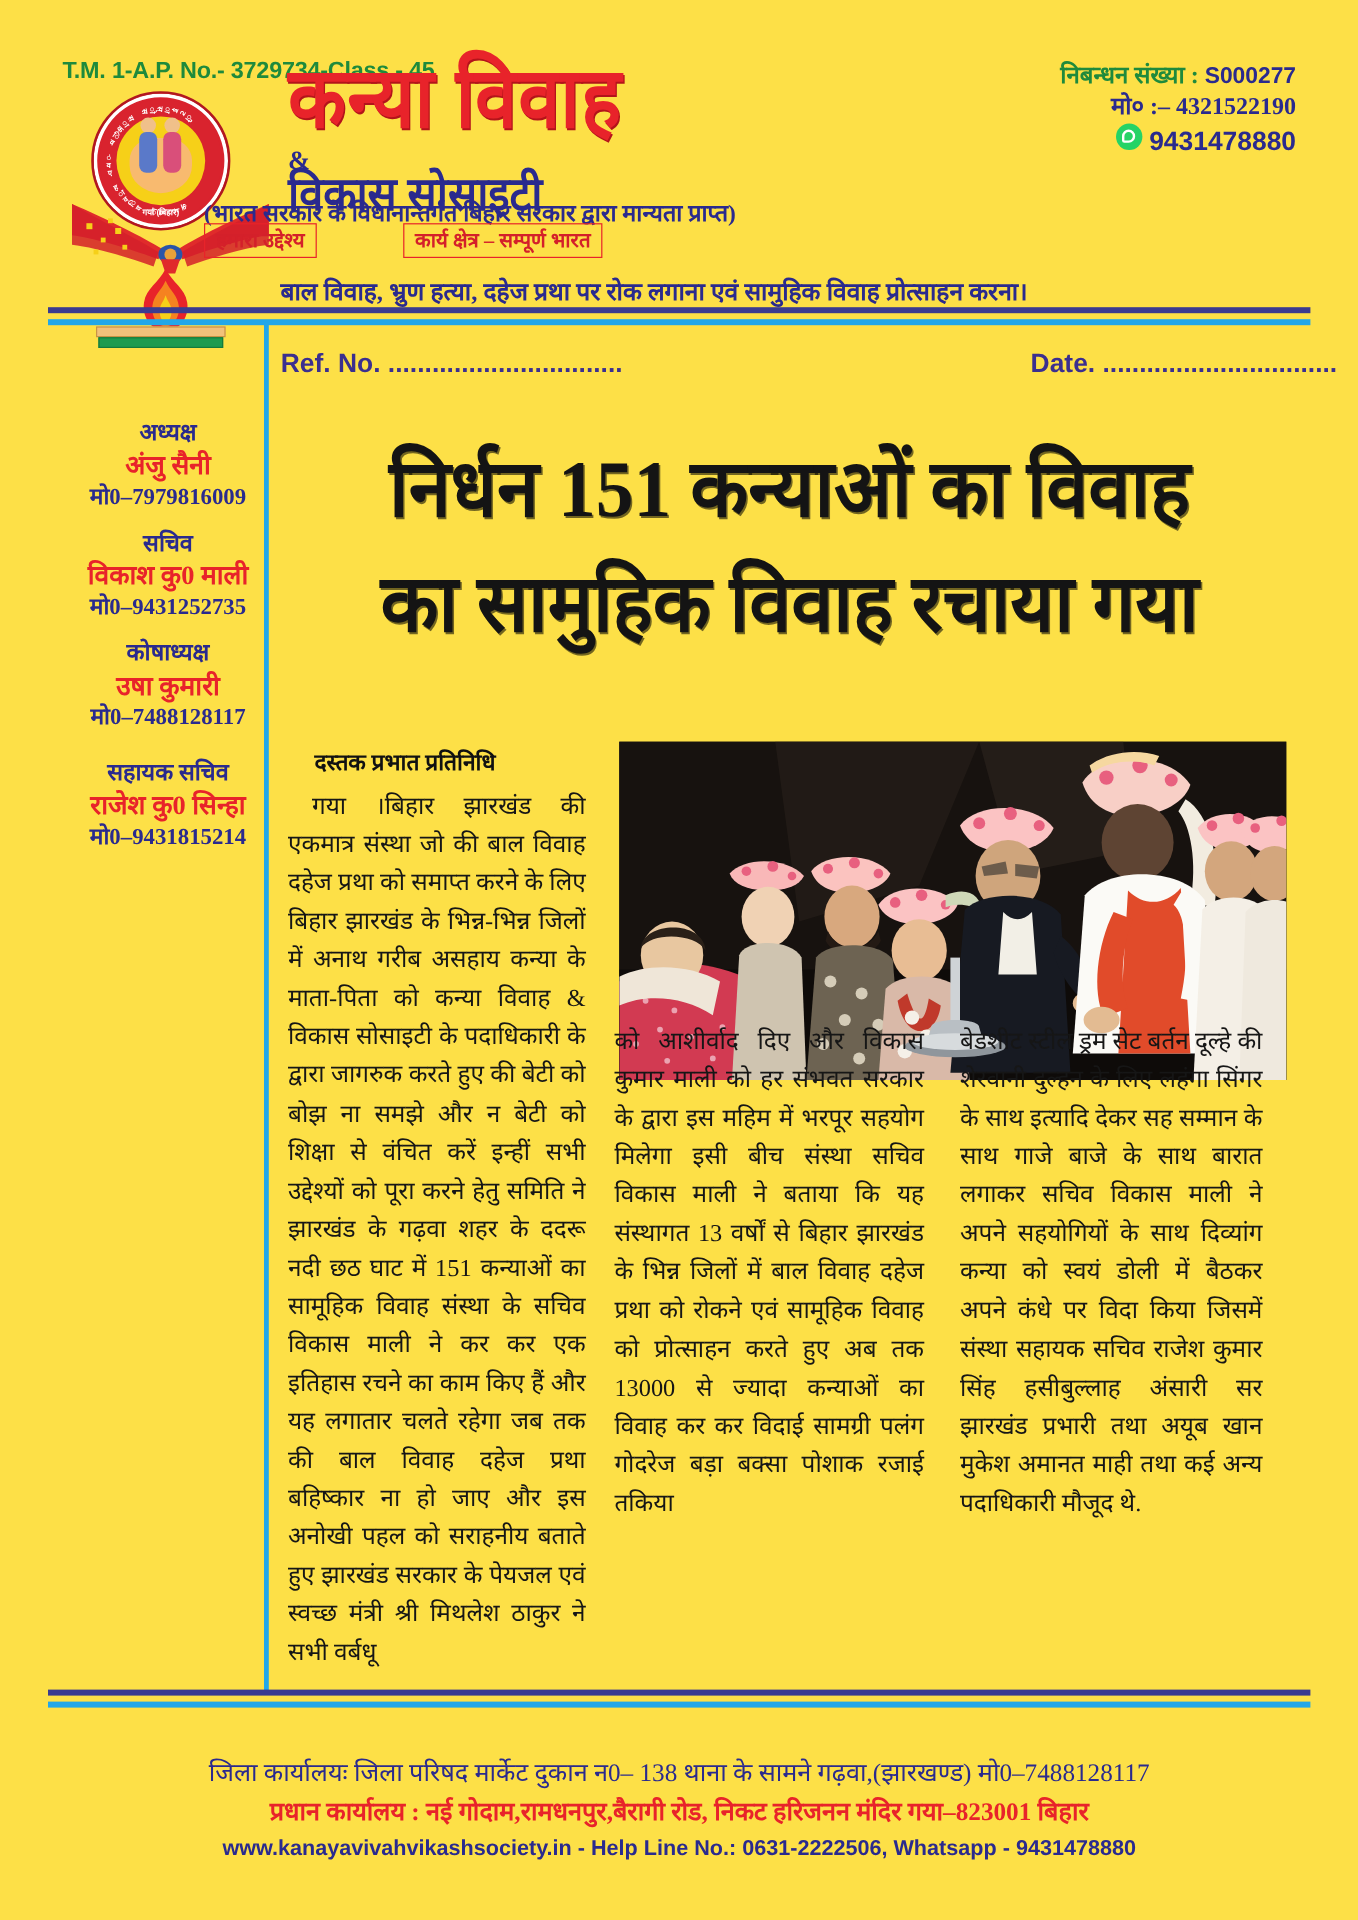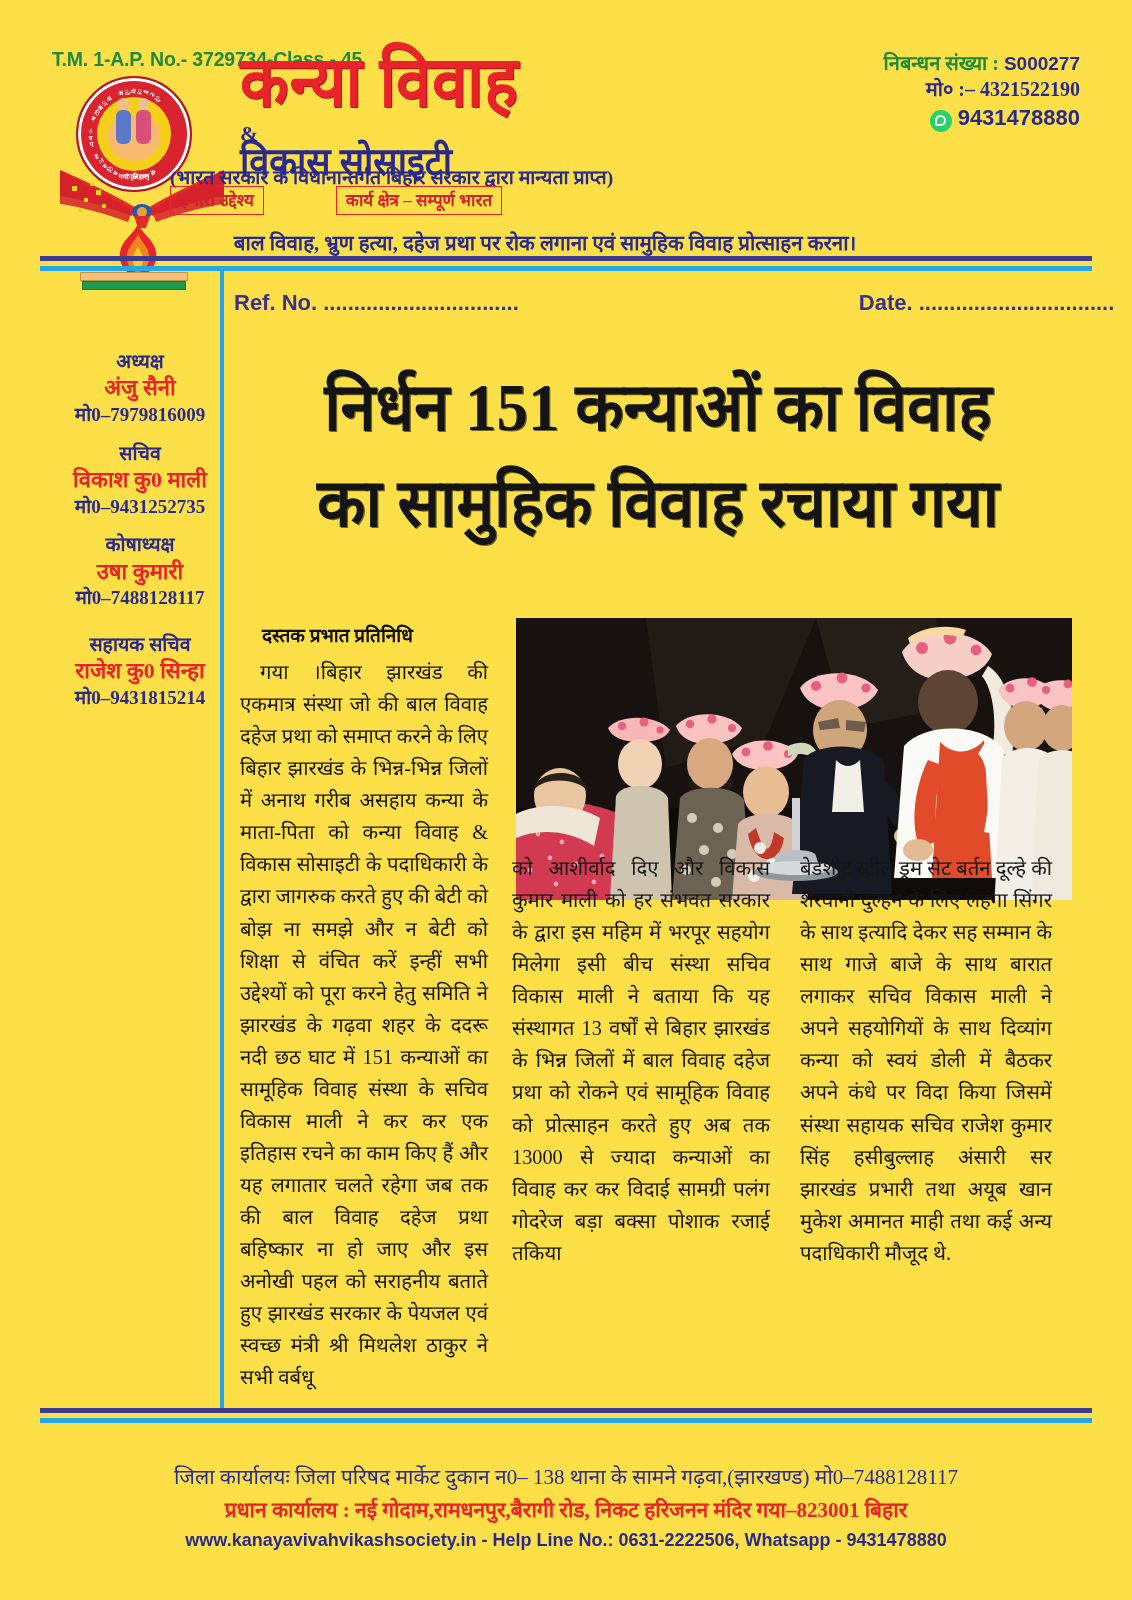--- a/index.html
+++ b/index.html
@@ -81,21 +81,21 @@
     font-size:20.5px;font-weight:bold;color:#2a2a8e;white-space:nowrap;
   }
   .email-line{
     position:absolute;left:150px;top:236px;width:790px;text-align:center;
     font-size:16.5px;font-weight:bold;color:#d4202a;white-space:nowrap;
   }
   .reg-block{position:absolute;right:52px;top:50px;text-align:right;line-height:1.32;}
   .reg-line{font-family:"Liberation Serif", serif;font-size:20px;font-weight:bold;color:#1e8a3c;white-space:nowrap;}
   .reg-line .num{color:#2a2a8e;font-family:"Liberation Sans",sans-serif;font-size:19px;}
   .mob-line{font-family:"Liberation Serif", serif;font-size:20px;font-weight:bold;color:#2a2a8e;white-space:nowrap;}
-  .wa-line{font-size:22px;font-weight:bold;color:#2a2a8e;white-space:nowrap;display:flex;align-items:flex-end;justify-content:flex-end;gap:6px;}
+  .wa-line{font-size:22px;font-weight:bold;color:#2a2a8e;white-space:nowrap;display:flex;align-items:flex-start;justify-content:flex-end;gap:6px;}
   .wa-icon{width:22px;height:22px;border-radius:50%;background:#25d366;display:inline-block;position:relative;}
   .wa-icon:after{content:"";position:absolute;left:5px;top:5px;width:11px;height:11px;
     border:2.2px solid #fff;border-radius:50% 50% 50% 2px;box-sizing:border-box;}
 
   
   .rule-dark{position:absolute;left:40px;right:40px;height:5px;background:#3b3b8f;}
   .rule-cyan{position:absolute;left:40px;right:40px;height:5px;background:#22a7e8;}
 
   
   .content{position:absolute;left:0;top:270px;right:0;}

